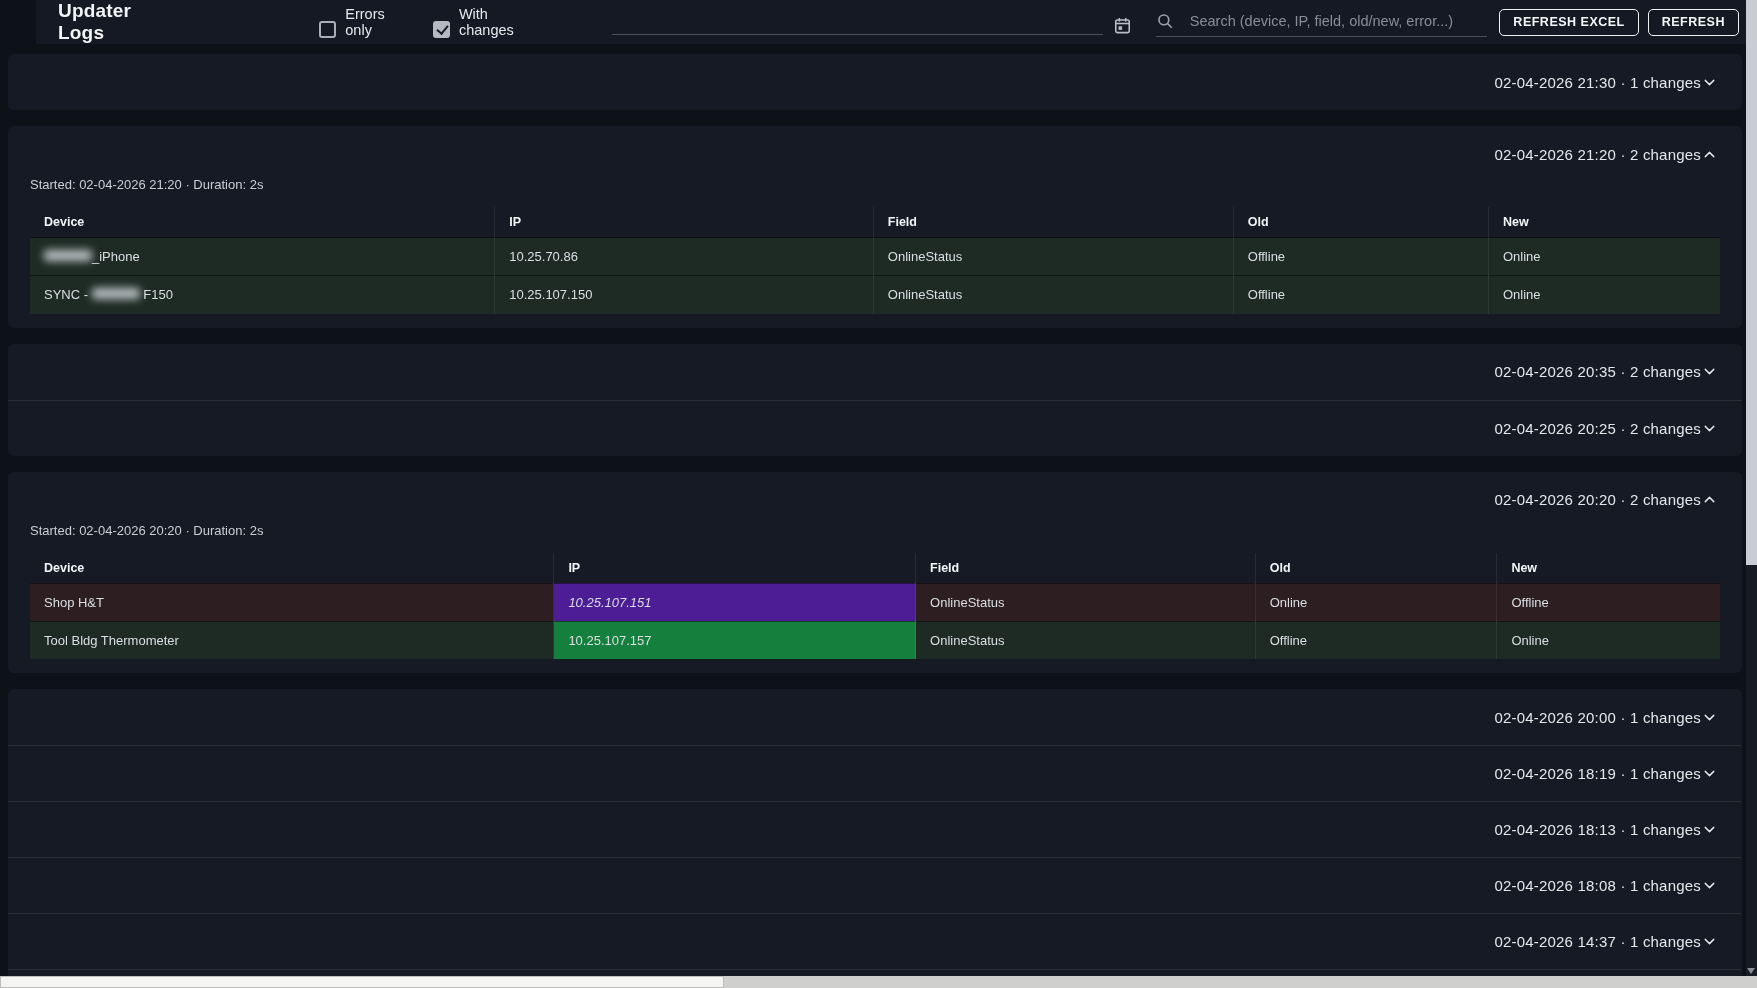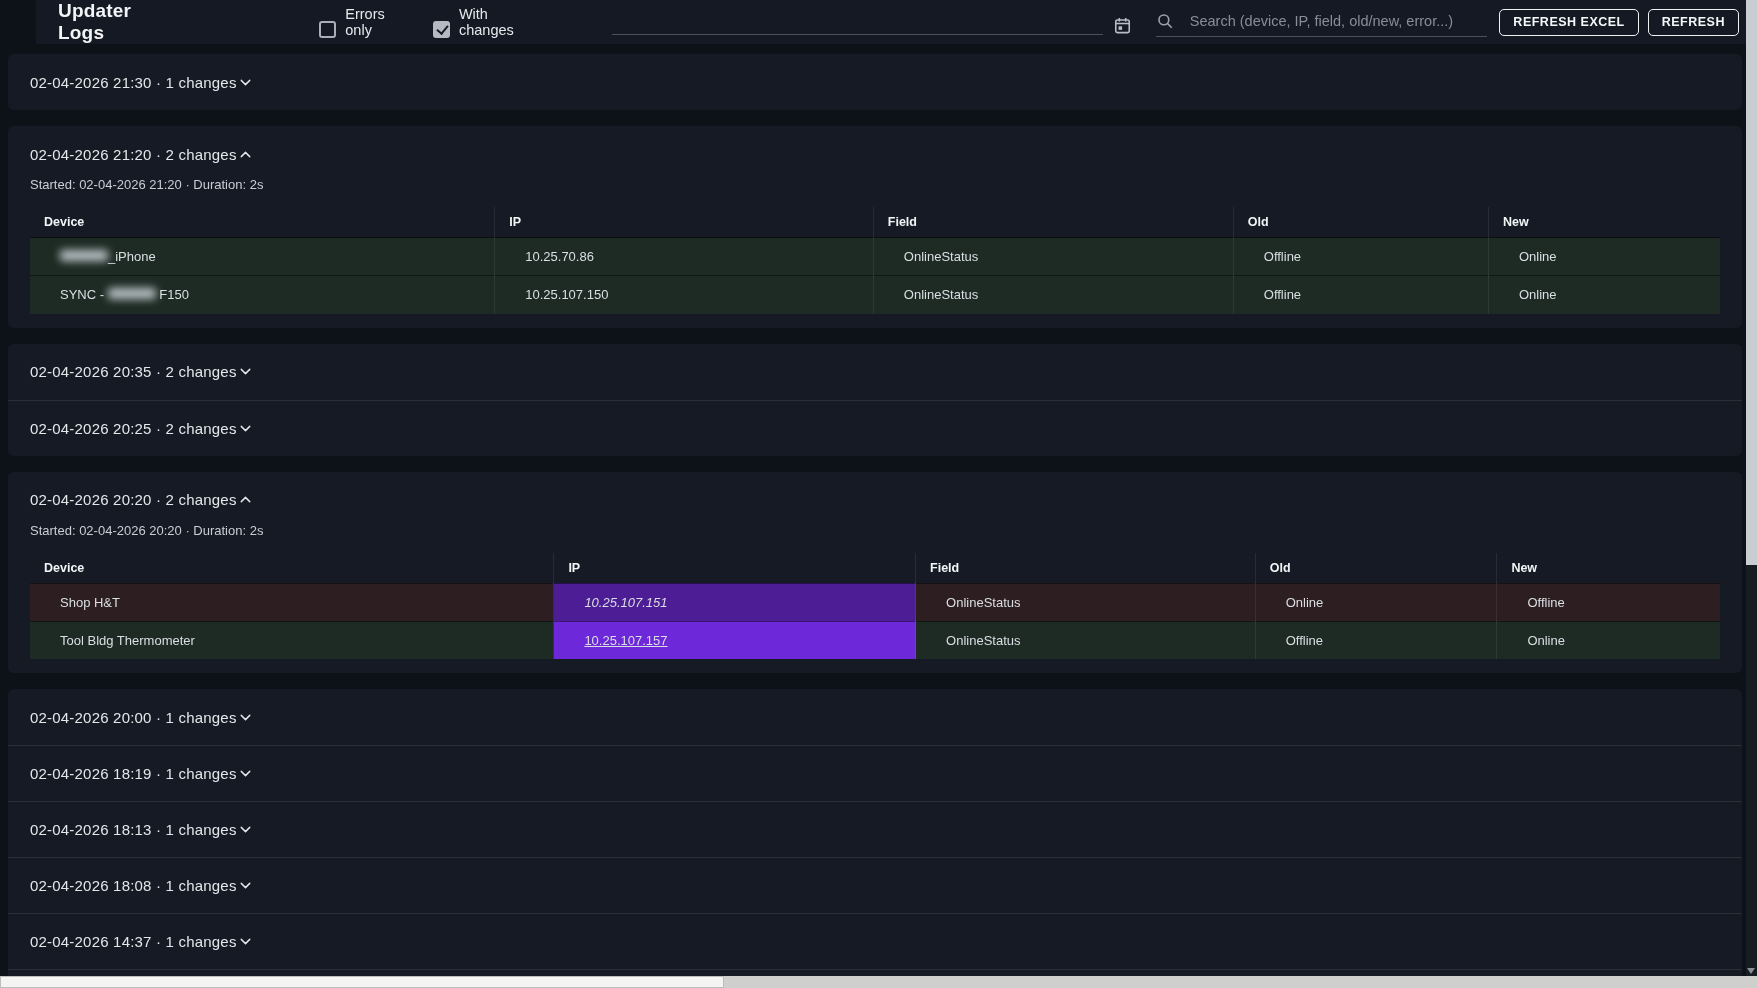--- a/index.html
+++ b/index.html
@@ -67,21 +67,21 @@
 
   
   .log-list { padding: 10px 0 0 0; }
   .card {
     background: #151a24;
     border-radius: 6px;
     margin: 0 15px 16px 8px;
     overflow: hidden;
   }
   .entry-header {
-    height: 56px; display: flex; align-items: center; justify-content: flex-start;
+    height: 56px; display: flex; align-items: center; justify-content: flex-end;
     padding: 0 24px 0 22px; cursor: pointer;
   }
   .entry-header.partial { height: 24px; }
   .card .entry-header + .entry-header { border-top: 1px solid rgba(255,255,255,0.09); }
   .entry-summary { font-size: 15px; color: #e4e7ea; letter-spacing: 0.2px; }
   .chev { flex: none; }
 
   .entry-body { padding: 0 22px 14px 22px; }
   .entry-run-info { font-size: 13px; color: #c9ced4; margin: -5px 0 15px 0; }
 
@@ -90,21 +90,21 @@
   table.changes.t1 col:nth-child(3){width:21.3%} table.changes.t1 col:nth-child(4){width:15.1%}
   table.changes.t1 col:nth-child(5){width:13.7%}
   table.changes.t2 col:nth-child(1){width:31.0%} table.changes.t2 col:nth-child(2){width:21.4%}
   table.changes.t2 col:nth-child(3){width:20.1%} table.changes.t2 col:nth-child(4){width:14.3%}
   table.changes.t2 col:nth-child(5){width:13.2%}
   table.changes th {
     text-align: left; font-size: 12.5px; font-weight: 700; color: #f2f4f6;
     padding: 8px 14px; height: 30px;
   }
   table.changes td {
-    font-size: 13px; color: #dbdfe4; padding: 7px 30px; height: 38px;
+    font-size: 13px; color: #dbdfe4; padding: 7px 14px; height: 38px;
     border-top: 1px solid rgba(0,0,0,0.45);
   }
   table.changes td + td, table.changes th + th { border-left: 1px solid rgba(255,255,255,0.08); }
 
   .redact {
     display: inline-block; width: 48px; height: 11px; border-radius: 3px;
     background: rgba(225,231,237,0.8); filter: blur(4px); vertical-align: baseline;
   }
 
   
@@ -262,21 +262,21 @@
           <tbody>
             <tr>
               <td style="background: rgb(44, 30, 33);">Shop H&amp;T</td>
               <td style="background: #4c1d95; font-style: italic;">10.25.107.151</td>
               <td style="background: rgb(44, 30, 33);">OnlineStatus</td>
               <td style="background: rgb(44, 30, 33);">Online</td>
               <td style="background: rgb(44, 30, 33);">Offline</td>
             </tr>
             <tr>
               <td style="background: rgb(29, 43, 36);">Tool Bldg Thermometer</td>
-              <td style="background: #6d28d9; text-decoration: underline;">10.25.107.157</td>
+              <td style="background: #15803d;">10.25.107.157</td>
               <td style="background: rgb(29, 43, 36);">OnlineStatus</td>
               <td style="background: rgb(29, 43, 36);">Offline</td>
               <td style="background: rgb(29, 43, 36);">Online</td>
             </tr>
           </tbody>
         </table>
       </div>
     </div>
     <div class="card group">
       <div class="entry-header">

